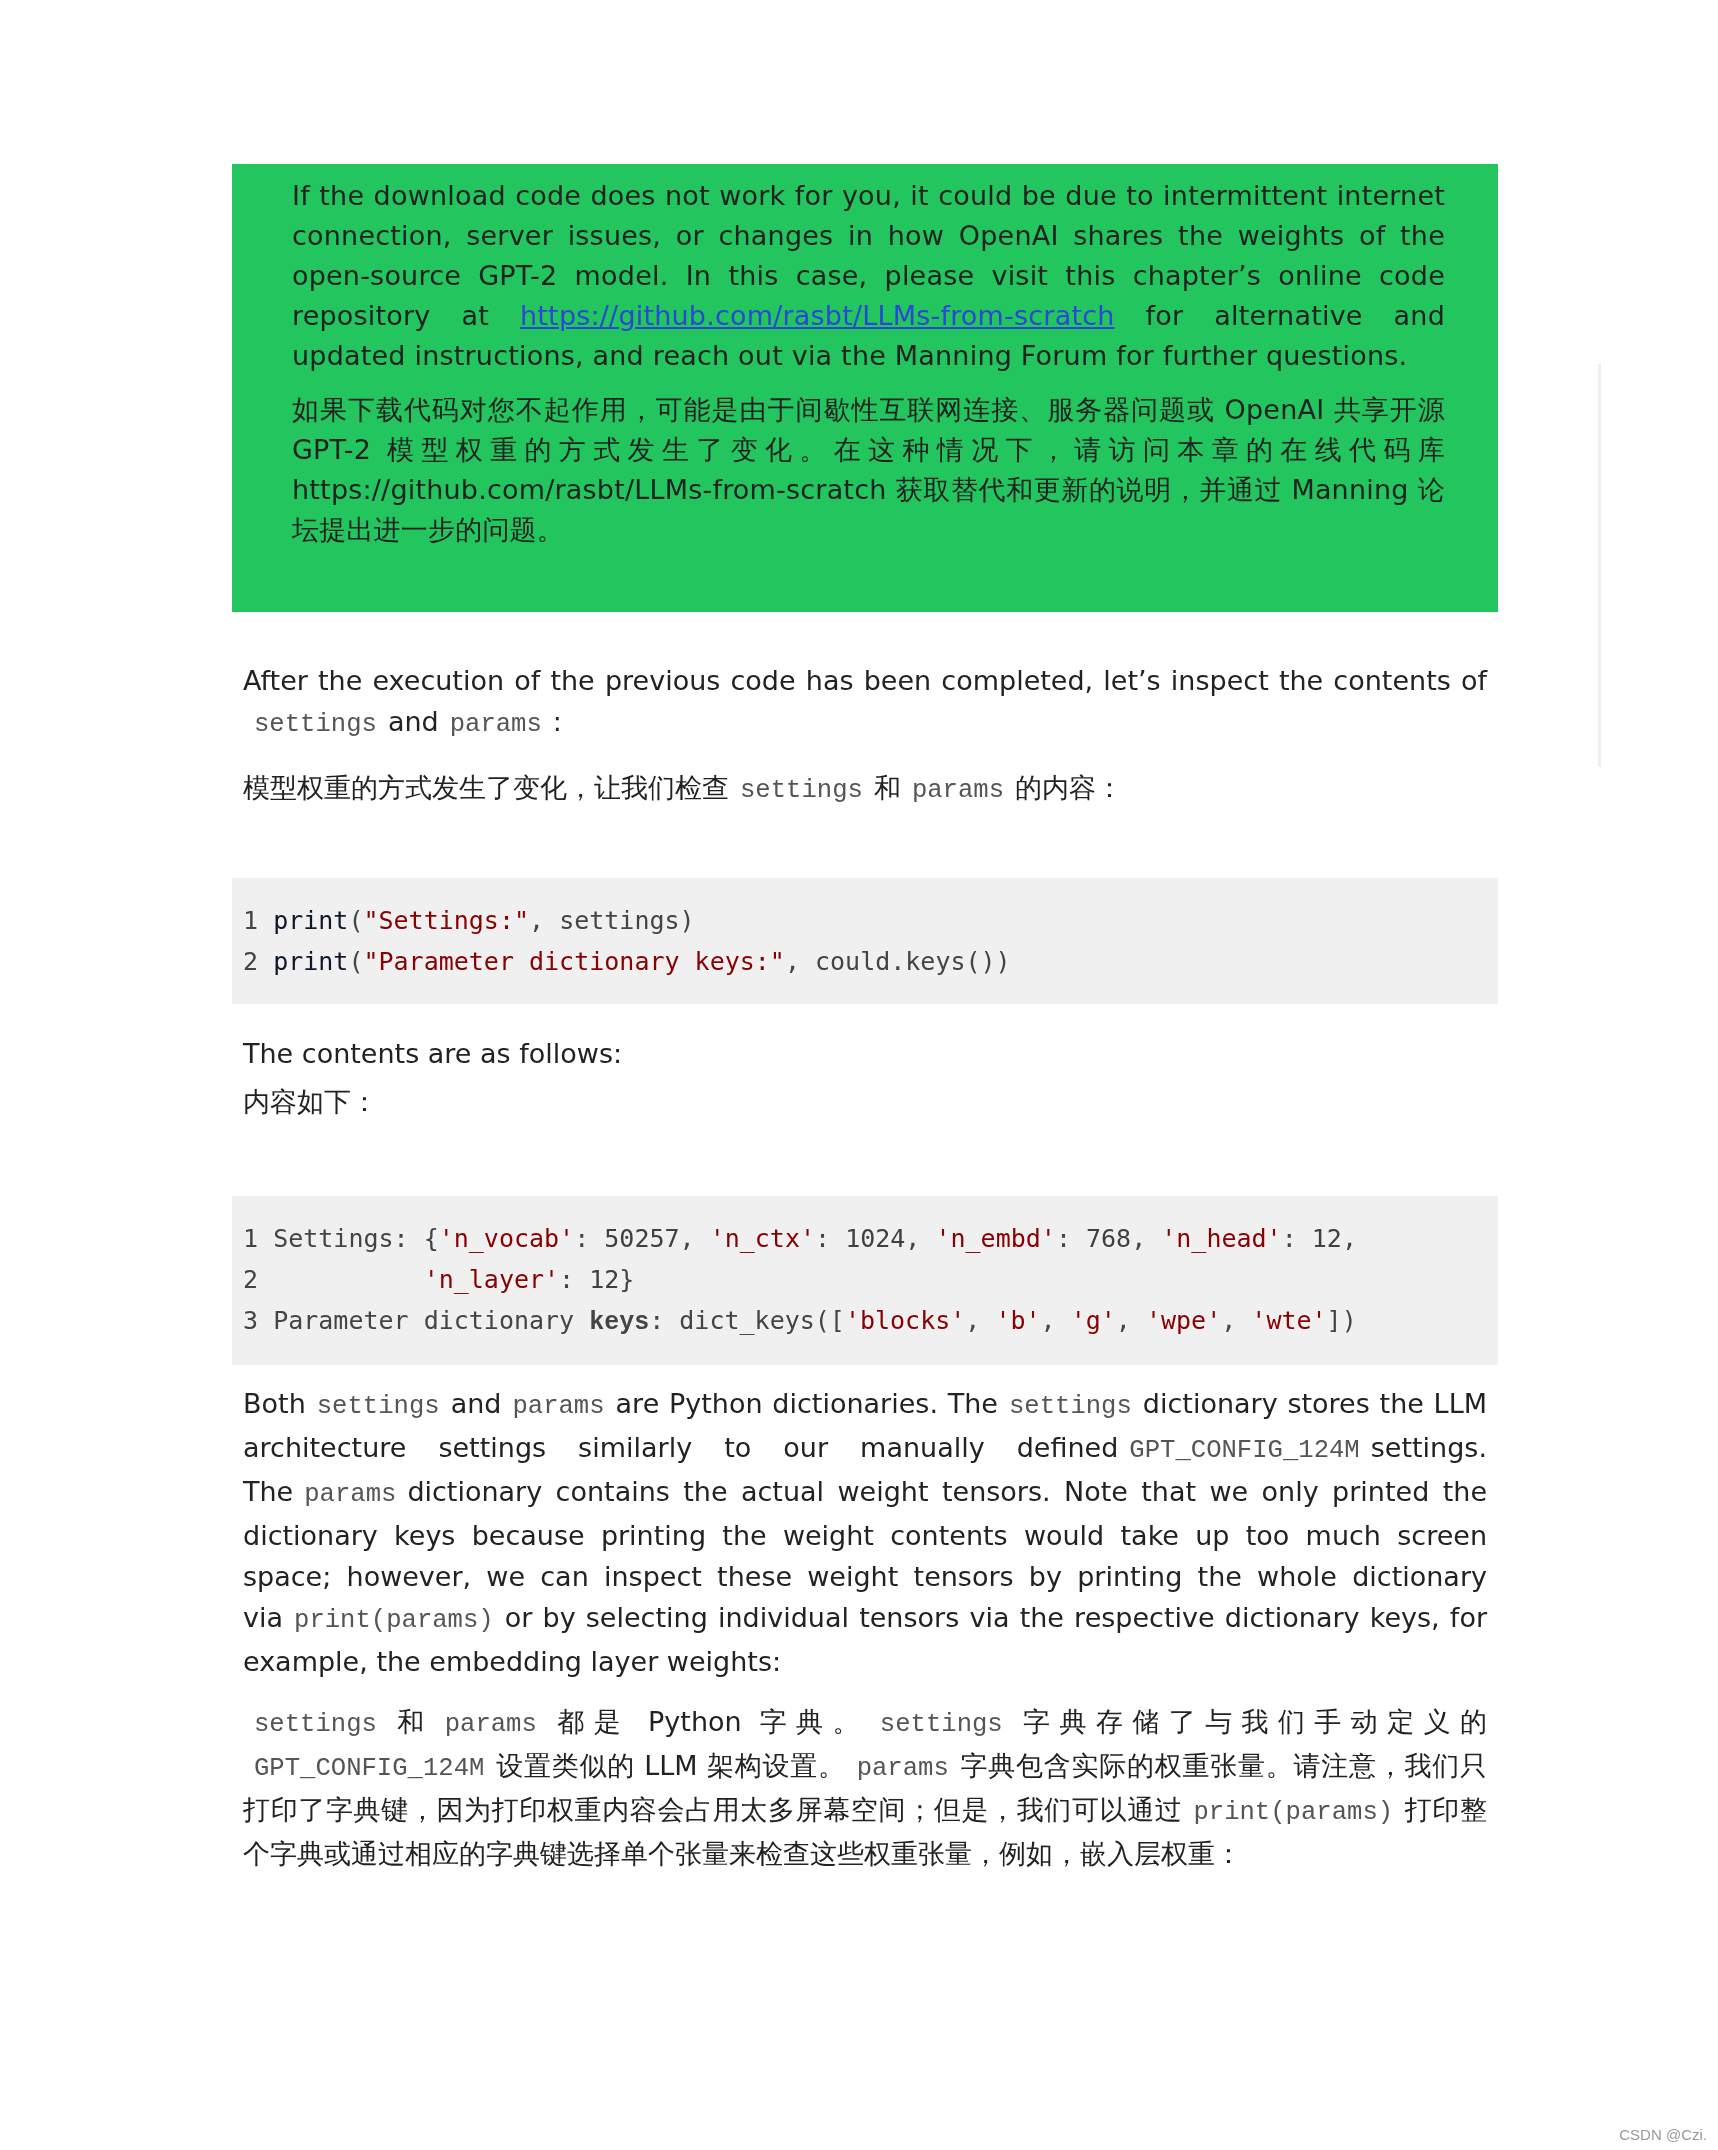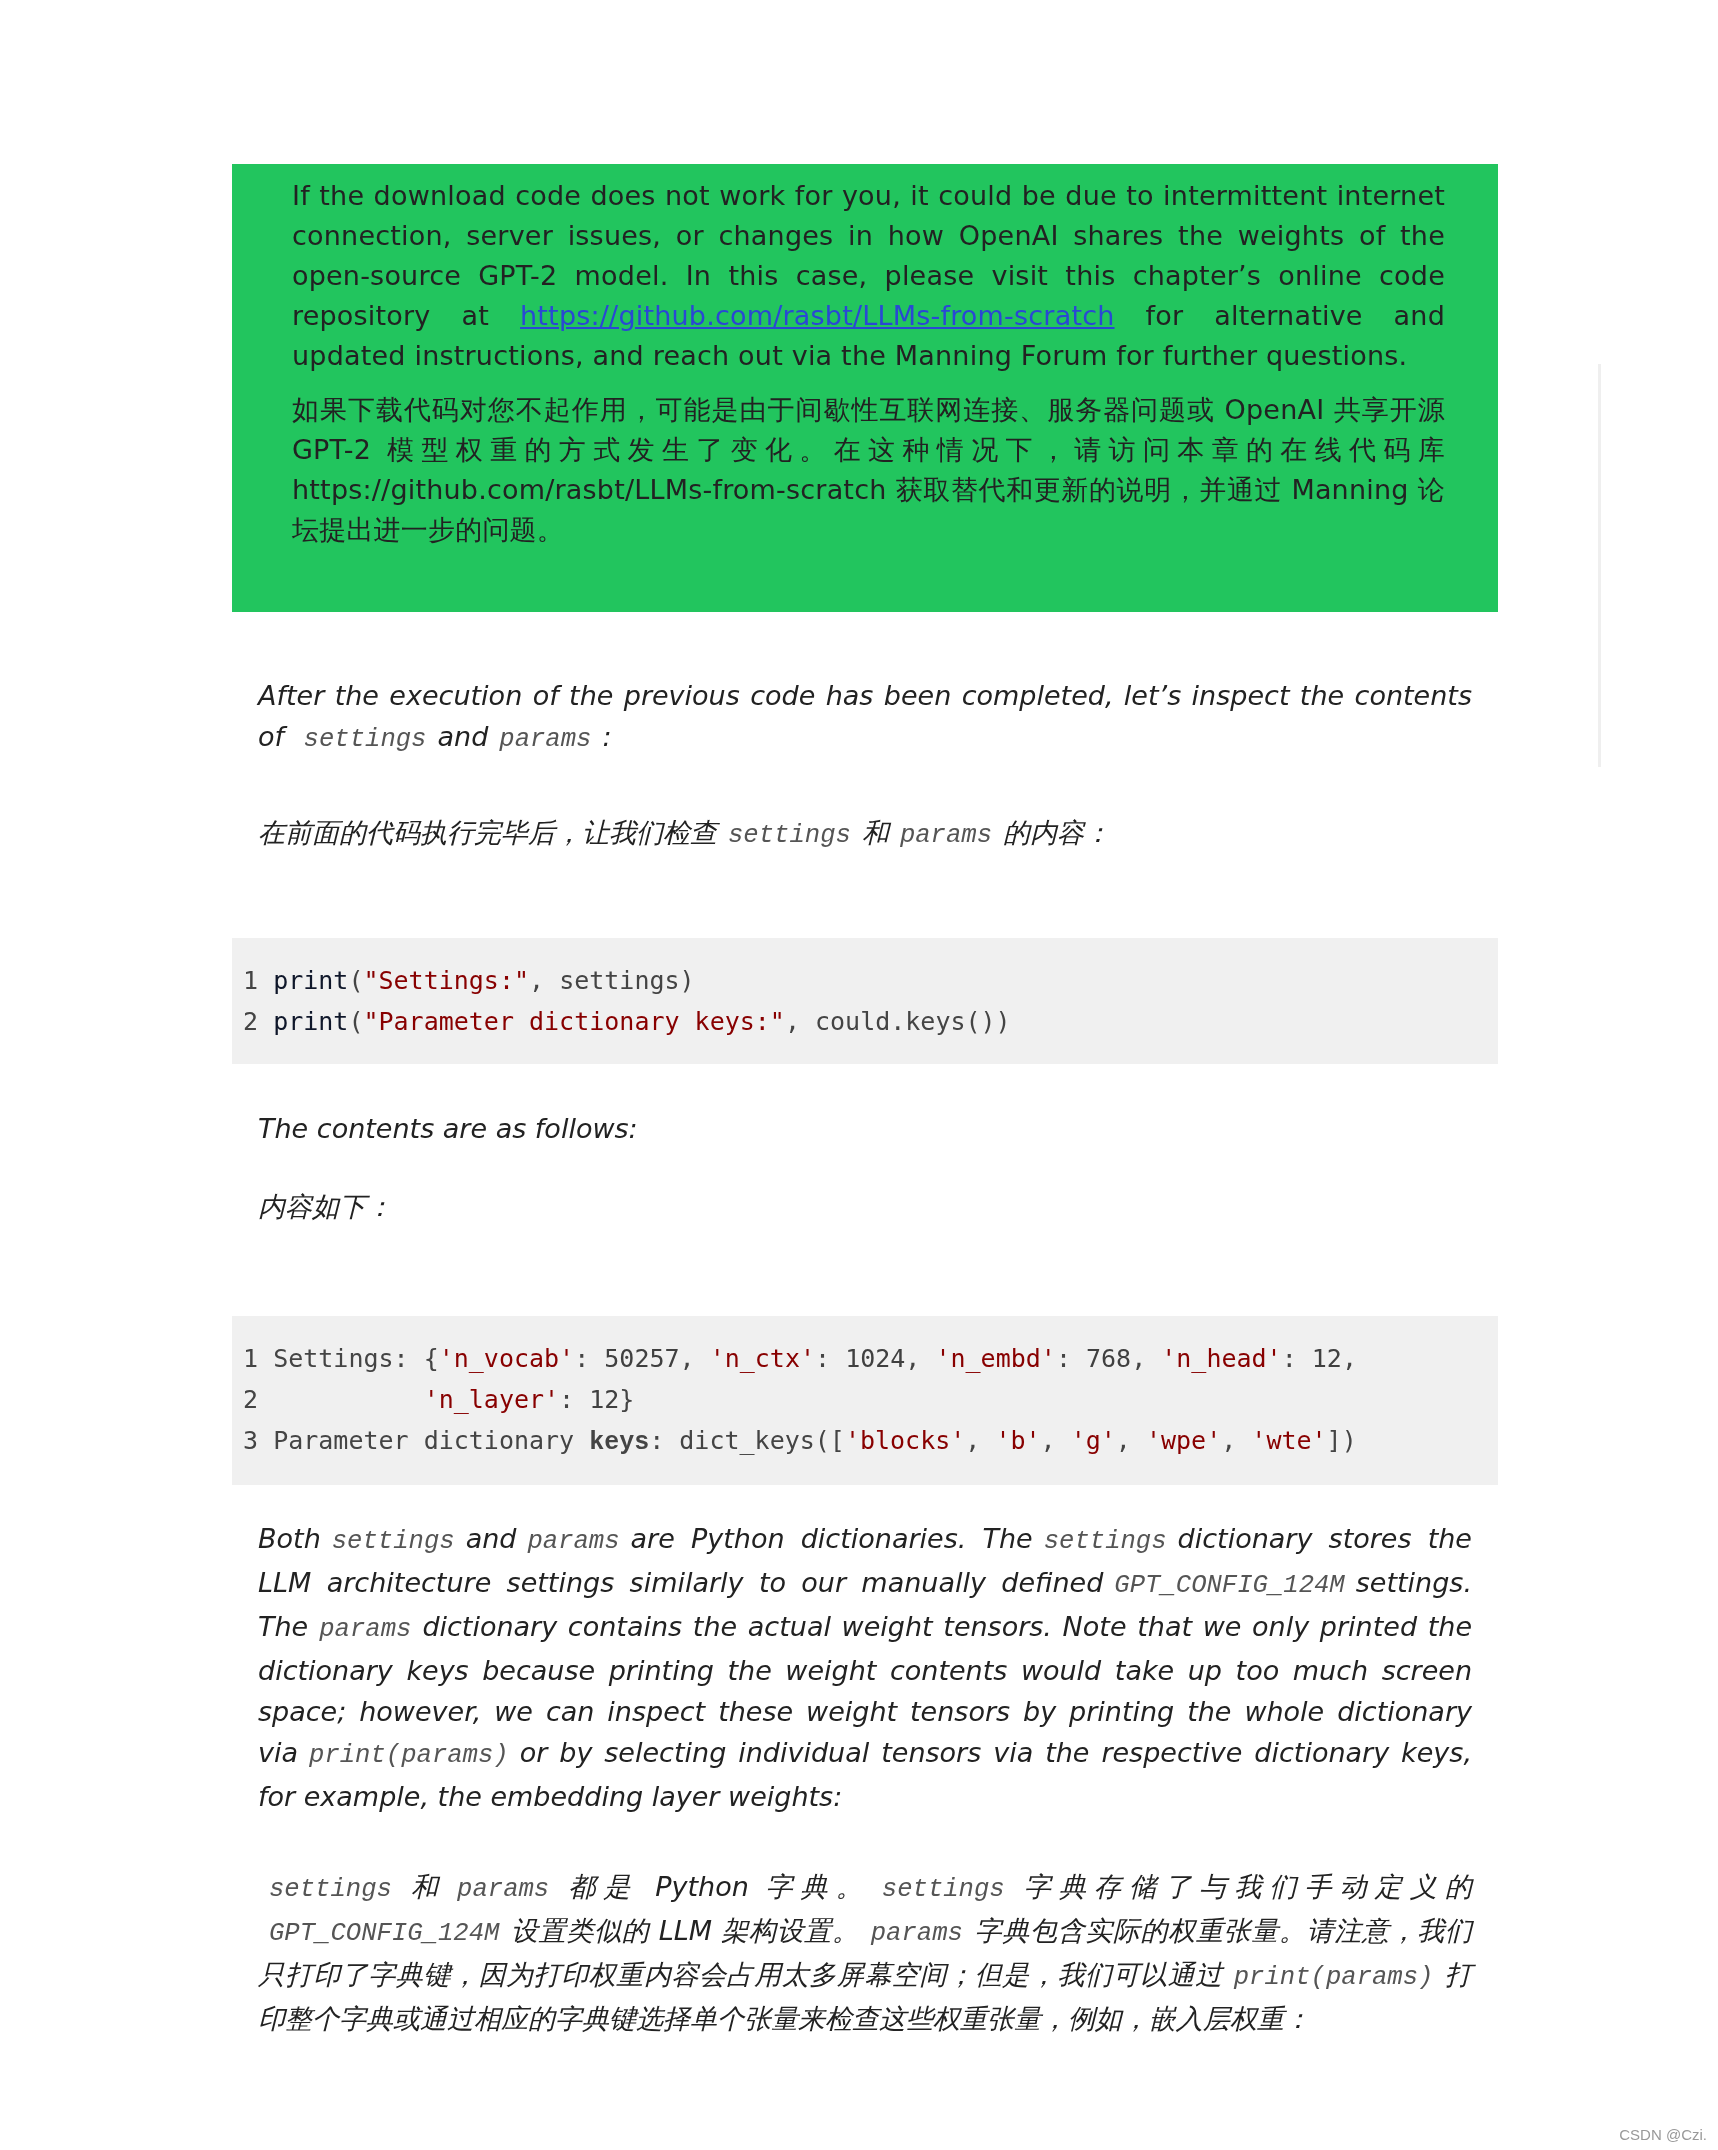--- a/index.html
+++ b/index.html
@@ -13,23 +13,22 @@
       padding: 12.4px 53px 40px 60px;
       height: 396px; box-sizing: content-box;
     }
     .note p {
       margin: 0; font-size: 27px; line-height: 40px; text-align: justify;
       letter-spacing: 0.2px;
     }
     .note p + p { margin-top: 14px; }
     .note a { color: #2a48d4; text-decoration: underline; }
     .para {
-      font-size: 27px; line-height: 41px; text-align: justify; margin: 15px;
+      font-size: 27px; line-height: 41px; text-align: justify; margin: 0;
       padding: 0 11px 0 11px;
-      font-style: italic;
     }
     .code-inline {
       font-family: "Liberation Mono", monospace; color: #555555; font-size: 25.6px;
       padding: 0 11px;
     }
     .code-box {
       background: #f0f0f0; padding: 22px 11px 22px 11px;
       font-family: "DejaVu Sans Mono", monospace; font-size: 25px; line-height: 41px;
       color: #444444; white-space: pre;
     }
@@ -55,21 +54,21 @@
 <div class="page">
 
   <div class="note">
     <p><span>If the download code does not work for you, it could be due to intermittent internet connection, server issues, or changes in how OpenAI shares the weights of the open-source GPT-2 model. In this case, please visit this chapter’s online code repository at </span><a>https://github.com/rasbt/LLMs-from-scratch</a><span> for alternative and updated instructions, and reach out via the Manning Forum for further questions.</span></p>
     <p>如果下载代码对您不起作用，可能是由于间歇性互联网连接、服务器问题或 OpenAI 共享开源 GPT-2 模型权重的方式发生了变化。在这种情况下，请访问本章的在线代码库 https://github.com/rasbt/LLMs-from-scratch 获取替代和更新的说明，并通过 Manning 论坛提出进一步的问题。</p>
   </div>
 
   <div style="height:48px"></div>
   <p class="para"><span>After the execution of the previous code has been completed, let’s inspect the contents of </span><span class="code-inline">settings</span><span>and</span><span class="code-inline">params</span><span>:</span></p>
   <div style="height:22px"></div>
-  <p class="para"><span>在前面的代码执行完毕后，让我们检查</span><span class="code-inline">settings</span><span>和</span><span class="code-inline">params</span><span>的内容：</span></p>
+  <p class="para"><span>模型权重的方式发生了变化，让我们检查</span><span class="code-inline">settings</span><span>和</span><span class="code-inline">params</span><span>的内容：</span></p>
 
   <div style="height:67px"></div>
   <div class="code-box"><div><span class="ln">1</span> <span class="kw">print</span><span>(</span><span class="str">"Settings:"</span><span>, settings)</span></div><div><span class="ln">2</span> <span class="kw">print</span><span>(</span><span class="str">"Parameter dictionary keys:"</span><span>, could.keys())</span></div></div>
 
   <div style="height:29px"></div>
   <p class="para">The contents are as follows:</p>
   <div style="height:6.2px"></div>
   <p class="para">内容如下：</p>
 
   <div style="height:74px"></div>

